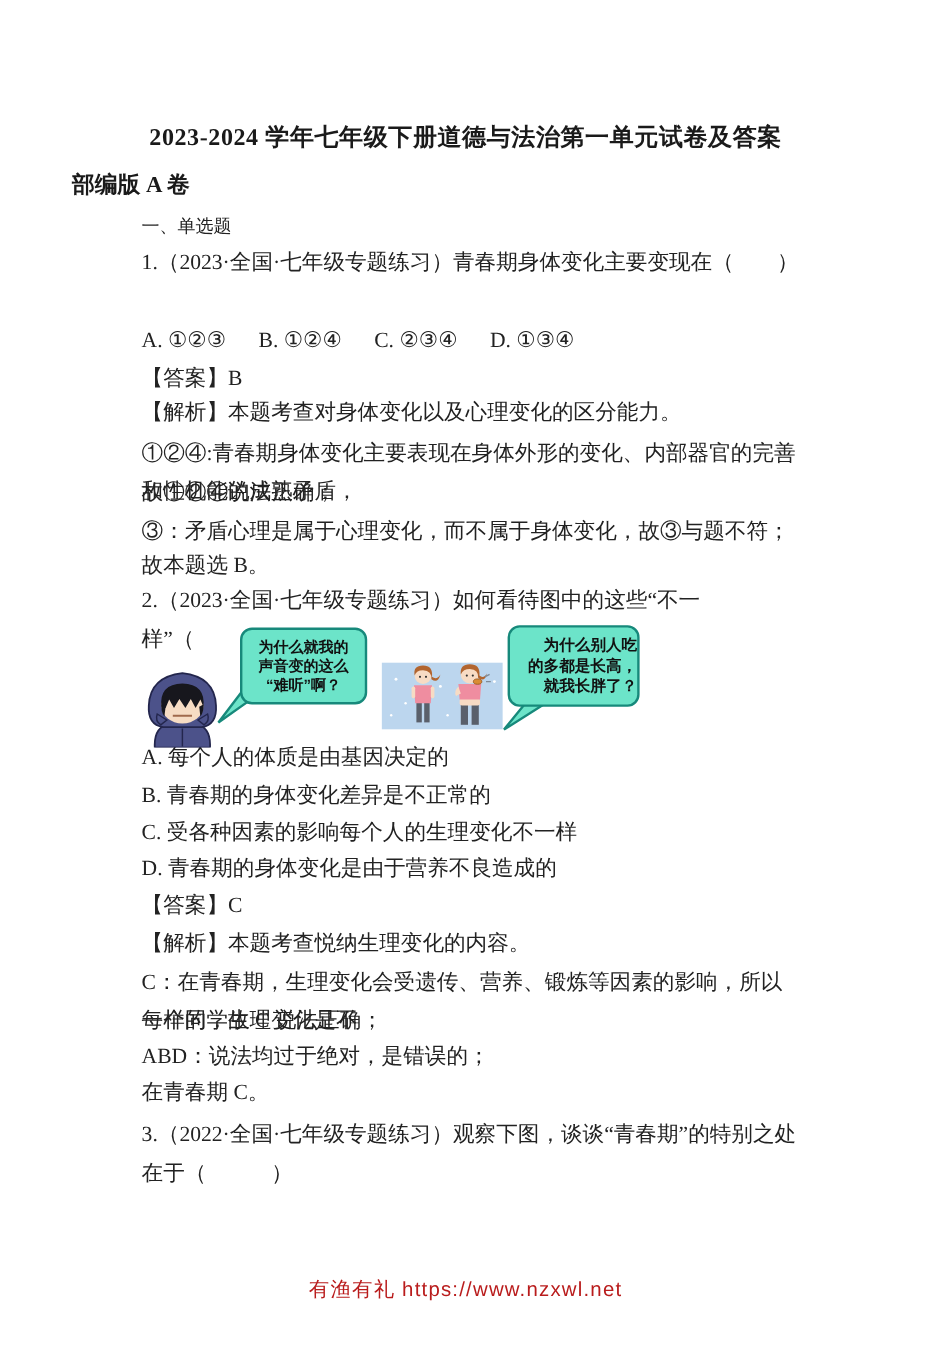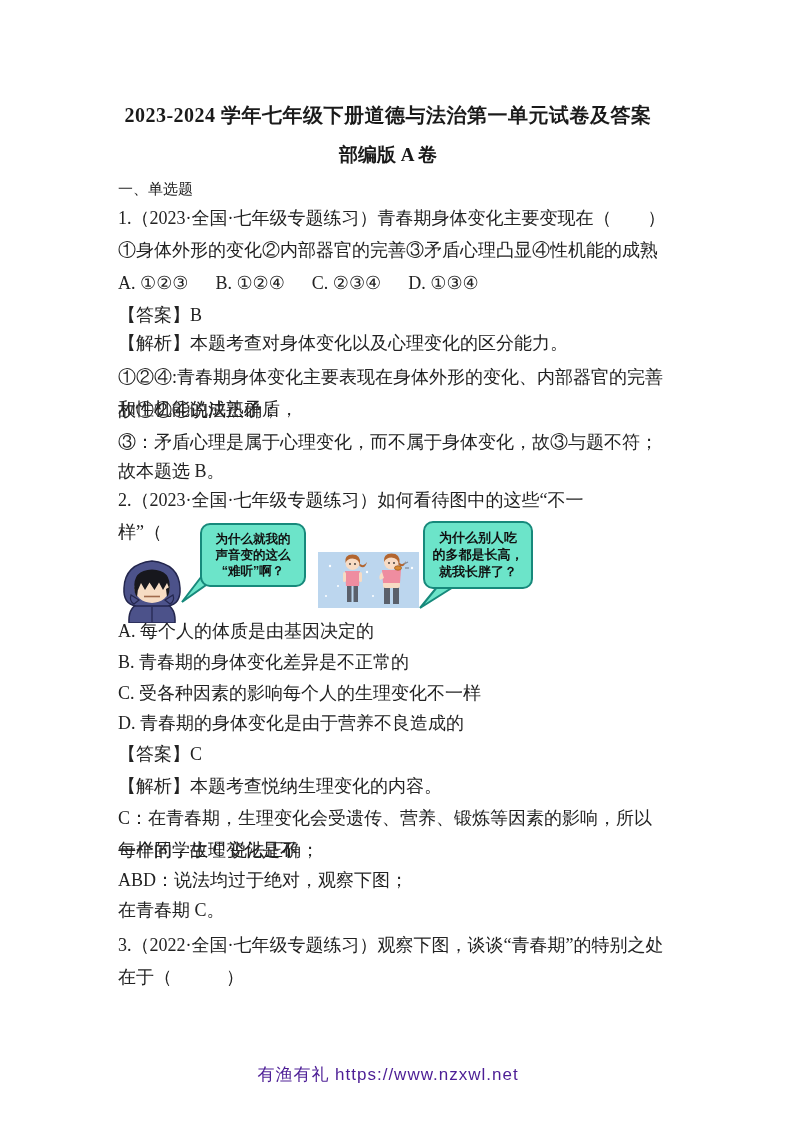--- a/index.html
+++ b/index.html
@@ -11,66 +11,65 @@
     font-family:"Liberation Serif","DejaVu Serif",serif;
     color:#222222;
   }
   .title{
     position:absolute;left:60px;right:60px;top:99px;
     text-align:center;font-size:20px;font-weight:700;line-height:32px;
     color:#1a1a1a;letter-spacing:0.5px;white-space:pre-wrap;
   }
   .subtitle{
     position:absolute;left:60px;right:60px;top:139px;
-    text-align:center;font-size:19px;font-weight:700;line-height:32px;
+    text-align:left;font-size:19px;font-weight:700;line-height:32px;
     color:#1a1a1a;white-space:pre-wrap;
   }
   .line{
     position:absolute;left:118px;right:108px;
     font-size:18px;line-height:32px;color:#222222;
     white-space:pre-wrap;
   }
   .section{font-size:15px;}
   
   .fig-bubble{
     position:absolute;
     background:#6ce4c9;
     border:2px solid #17897b;
     border-radius:10px;
     font-family:"Liberation Sans","DejaVu Sans",sans-serif;
     font-weight:700;color:#111111;
     text-align:center;white-space:pre-line;
     z-index:3;
   }
   .bubble-left{left:200px;top:523px;width:102px;height:54px;font-size:12.5px;line-height:16px;padding-top:6px;}
-  .bubble-right{left:423px;top:521px;width:106px;height:58px;font-size:13px;line-height:17px;padding-top:6px;}
+  .bubble-right{left:423px;top:521px;width:106px;height:58px;font-size:13px;line-height:17px;padding-top:6px;text-align:right;}
   .tail{position:absolute;z-index:2;}
   .tail-left{left:176px;top:566px;}
   .tail-right{left:416px;top:574px;}
   .boy{position:absolute;left:117px;top:559px;z-index:1;}
   .girls{position:absolute;left:318px;top:552px;z-index:1;}
   .footer{
     position:absolute;left:0;right:0;top:1061px;
     text-align:center;
     font-family:"Liberation Sans","DejaVu Sans",sans-serif;
-    font-size:17px;line-height:28px;color:#4c1d95;letter-spacing:1px;
+    font-size:17px;line-height:28px;color:#b91c1c;letter-spacing:1px;
   }
 </style>
 </head>
 <body>
 
 <div class="page">
 
   <div class="title">2023-2024 学年七年级下册道德与法治第一单元试卷及答案</div>
   <div class="subtitle">部编版 A 卷</div>
 
   <div class="line section" style="top:173px">一、单选题</div>
 
   <div class="line" style="top:202px">1.（2023·全国·七年级专题练习）青春期身体变化主要变现在（　　）</div>
-  <div class="line" style="top:234px">①身体外形的变化②内部器官的完善③矛盾心理凸显④性机能的成熟</div>
   <div class="line" style="top:267px">A. ①②③　  B. ①②④　  C. ②③④　  D. ①③④</div>
   <div class="line" style="top:299px">【答案】B</div>
   <div class="line" style="top:327px">【解析】本题考查对身体变化以及心理变化的区分能力。</div>
   <div class="line" style="top:361px">①②④:青春期身体变化主要表现在身体外形的变化、内部器官的完善和性机能的成熟矛盾，</div>
   <div class="line" style="top:394px">故①②④说法正确；</div>
   <div class="line" style="top:426px">③：矛盾心理是属于心理变化，而不属于身体变化，故③与题不符；</div>
   <div class="line" style="top:455px">故本题选 B。</div>
 
   <div class="line" style="top:484px">2.（2023·全国·七年级专题练习）如何看待图中的这些“不一样”（　　　）</div>
 
@@ -137,20 +136,20 @@
 就我长胖了？</div>
 
   <div class="line" style="top:615px">A. 每个人的体质是由基因决定的</div>
   <div class="line" style="top:646px">B. 青春期的身体变化差异是不正常的</div>
   <div class="line" style="top:677px">C. 受各种因素的影响每个人的生理变化不一样</div>
   <div class="line" style="top:707px">D. 青春期的身体变化是由于营养不良造成的</div>
   <div class="line" style="top:738px">【答案】C</div>
   <div class="line" style="top:770px">【解析】本题考查悦纳生理变化的内容。</div>
   <div class="line" style="top:802px">C：在青春期，生理变化会受遗传、营养、锻炼等因素的影响，所以每个同学生理变化是不</div>
   <div class="line" style="top:834px">一样的，故 C 说法正确；</div>
-  <div class="line" style="top:864px">ABD：说法均过于绝对，观察下图；</div>
+  <div class="line" style="top:864px">ABD：说法均过于绝对，是错误的；</div>
   <div class="line" style="top:894px">在青春期 C。</div>
 
   <div class="line" style="top:929px">3.（2022·全国·七年级专题练习）观察下图，谈谈“青春期”的特别之处在于（　　　）</div>
 
   <div class="footer">有渔有礼 https://www.nzxwl.net</div>
 
 </div>
 
 </body></html>

